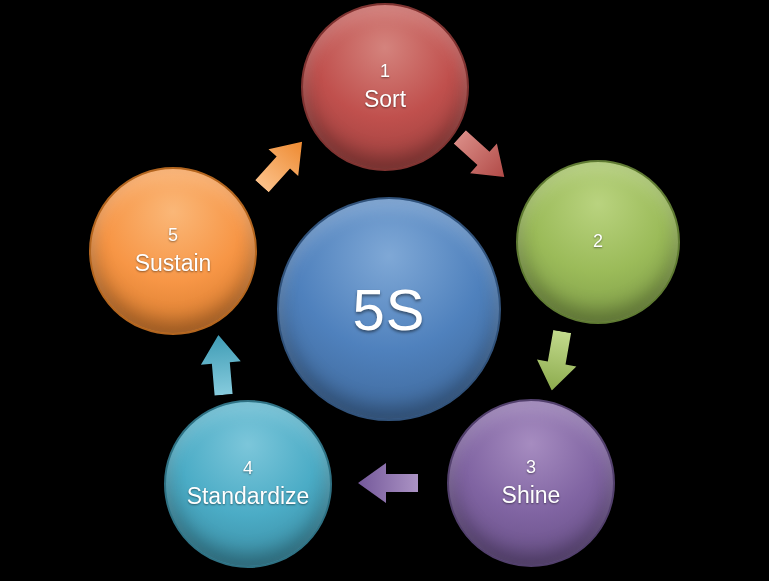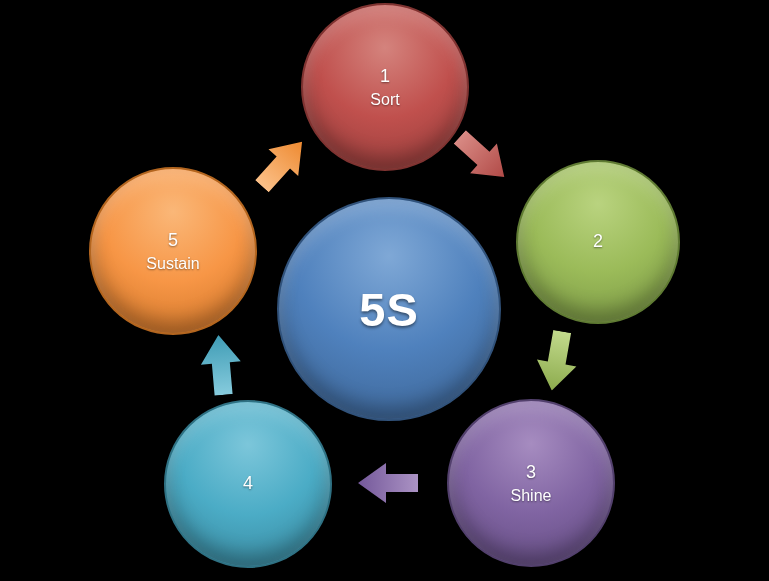--- a/index.html
+++ b/index.html
@@ -25,43 +25,43 @@
     color: #fff;
     text-align: center;
     box-shadow: inset 0 10px 16px rgba(255,255,255,0.22), inset 0 -12px 18px rgba(0,0,0,0.28);
   }
   .node .num {
     font-size: 18px;
     line-height: 1.4;
     text-shadow: 0 1px 2px rgba(0,0,0,0.45);
   }
   .node .label {
-    font-size: 16px;
+    font-size: 23px;
     line-height: 1.35;
     white-space: pre-line;
     text-shadow: 0 1px 2px rgba(0,0,0,0.45);
   }
   
   .pos-center { left: 277px; top: 197px; width: 220px; height: 220px; }
   .pos-sort       { left: 301px; top: 3px;   width: 164px; height: 164px; }
   .pos-set        { left: 516px; top: 160px; width: 160px; height: 160px; }
   .pos-shine      { left: 447px; top: 399px; width: 164px; height: 164px; }
   .pos-standard   { left: 164px; top: 400px; width: 164px; height: 164px; }
   .pos-sustain    { left: 89px;  top: 167px; width: 164px; height: 164px; }
   
   .c-blue   { background: radial-gradient(circle at 50% 26%, #7fa8d6 0%, #4f81bd 48%, #385e8c 100%); border: 2px solid #31527a; }
   .c-red    { background: radial-gradient(circle at 50% 26%, #d4837d 0%, #c0504d 48%, #8e3a38 100%); border: 2px solid #7e3331; }
   .c-green  { background: radial-gradient(circle at 50% 26%, #b9d37f 0%, #9bbb59 48%, #739040 100%); border: 2px solid #5f7a33; }
   .c-purple { background: radial-gradient(circle at 50% 26%, #a68cc0 0%, #8064a2 48%, #5d477a 100%); border: 2px solid #52406c; }
   .c-teal   { background: radial-gradient(circle at 50% 26%, #7cc6da 0%, #4bacc6 48%, #357f94 100%); border: 2px solid #2f7183; }
   .c-orange { background: radial-gradient(circle at 50% 26%, #fab778 0%, #f79646 48%, #c86f23 100%); border: 2px solid #b2651f; }
 
   .center-label {
-    font-size: 47px;
-    font-weight: bold;
+    font-size: 58px;
+    font-weight: normal;
     letter-spacing: 1px;
     text-shadow: 0 2px 3px rgba(0,0,0,0.45);
   }
   .arrow {
     position: absolute;
     width: 60px;
     height: 44px;
     transform-origin: 50% 50%;
   }
   .arr-red    { left: 452px; top: 135px; transform: rotate(42deg); }
@@ -88,20 +88,21 @@
     <div class="num">2</div>
   </div>
 
   <div class="node pos-shine c-purple">
     <div class="num">3</div>
     <div class="label">Shine</div>
   </div>
 
   <div class="node pos-standard c-teal">
     <div class="num">4</div>
+    <div class="label">Standardize</div>
   </div>
 
   <div class="node pos-sustain c-orange">
     <div class="num">5</div>
     <div class="label">Sustain</div>
   </div>
 
   <svg class="arrow arr-red" viewBox="0 0 60 44">
     <defs>
         <linearGradient id="gRed" x1="0" y1="0" x2="1" y2="0">

